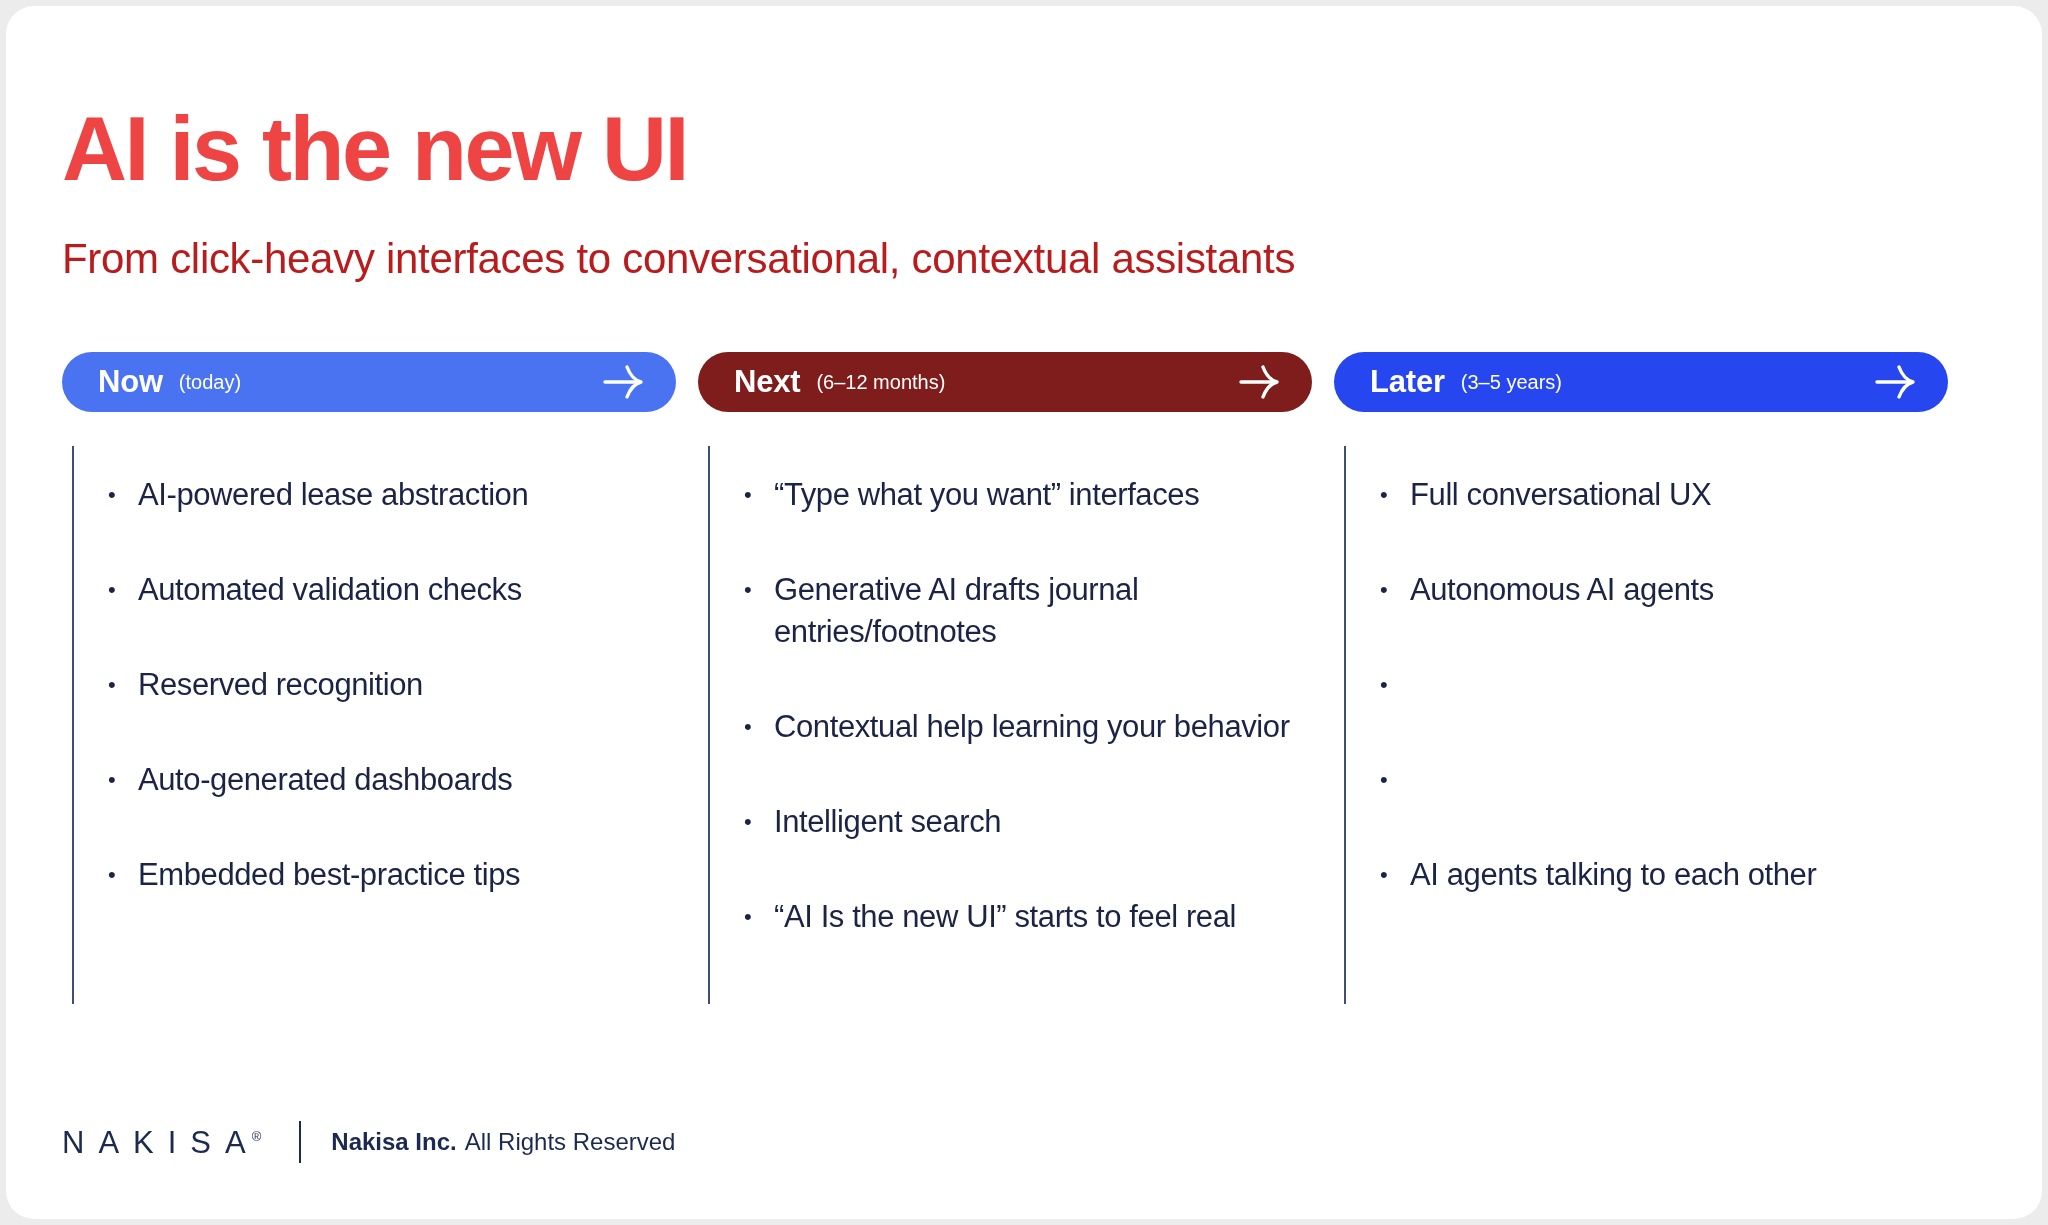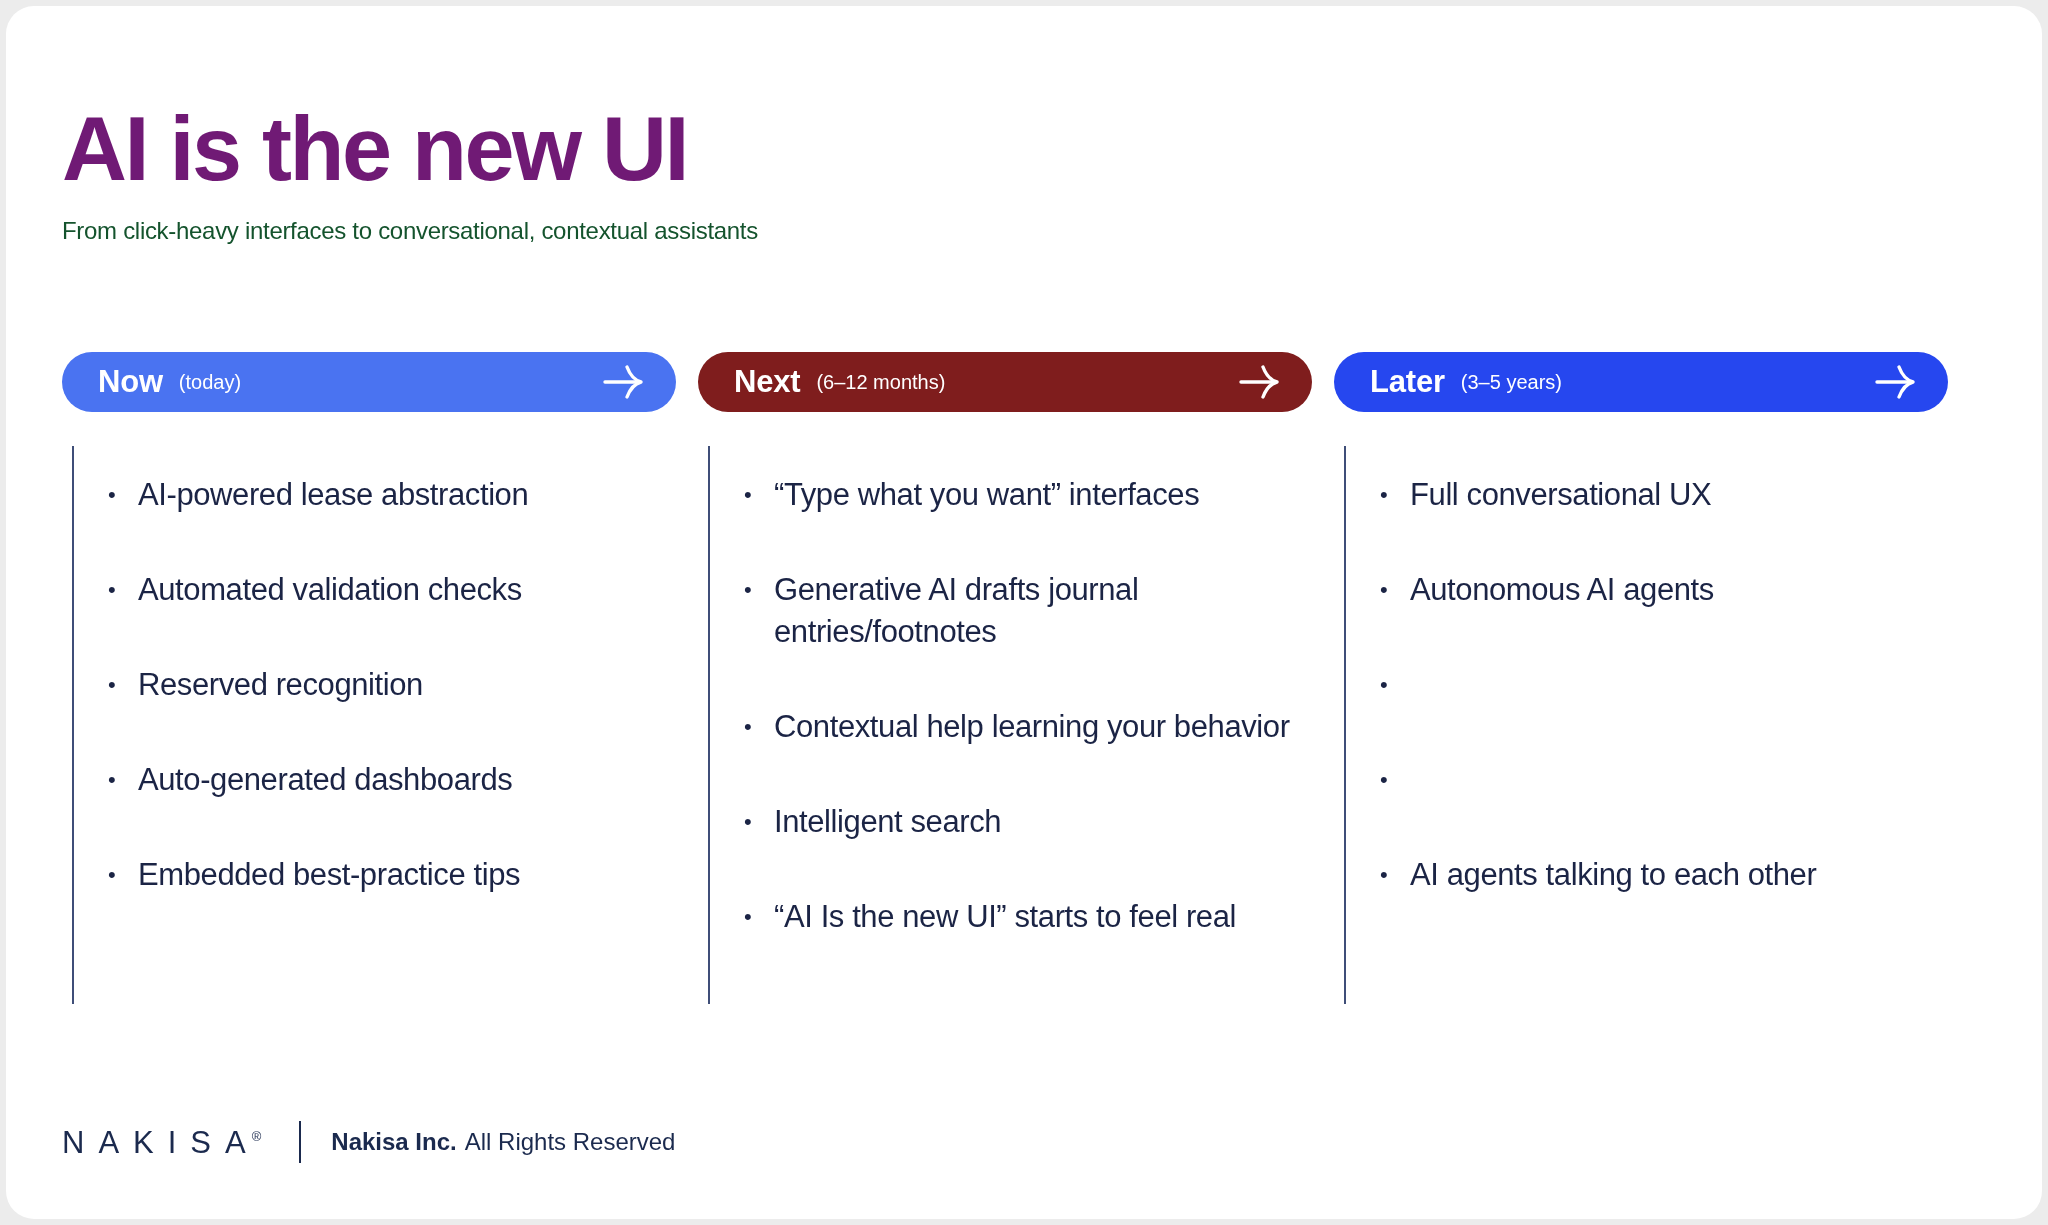--- a/index.html
+++ b/index.html
@@ -15,28 +15,28 @@
     inset: 6px;
     background: #ffffff;
     border-radius: 28px;
     overflow: hidden;
   }
   .header { position: absolute; left: 56px; top: 96px; }
   .title {
     font-size: 90px;
     font-weight: 700;
     letter-spacing: -2.5px;
-    color: #701a75;
+    color: #ef4444;
     line-height: 1.05;
   }
   .subtitle {
-    margin-top: 20px;
-    font-size: 24px;
+    margin-top: 38px;
+    font-size: 42px;
     font-weight: 400;
-    color: #14532d;
+    color: #b91c1c;
     letter-spacing: -0.3px;
   }
   .columns {
     position: absolute;
     left: 56px;
     top: 346px;
     width: 1940px;
     display: grid;
     grid-template-columns: repeat(3, 614px);
     column-gap: 22px;

